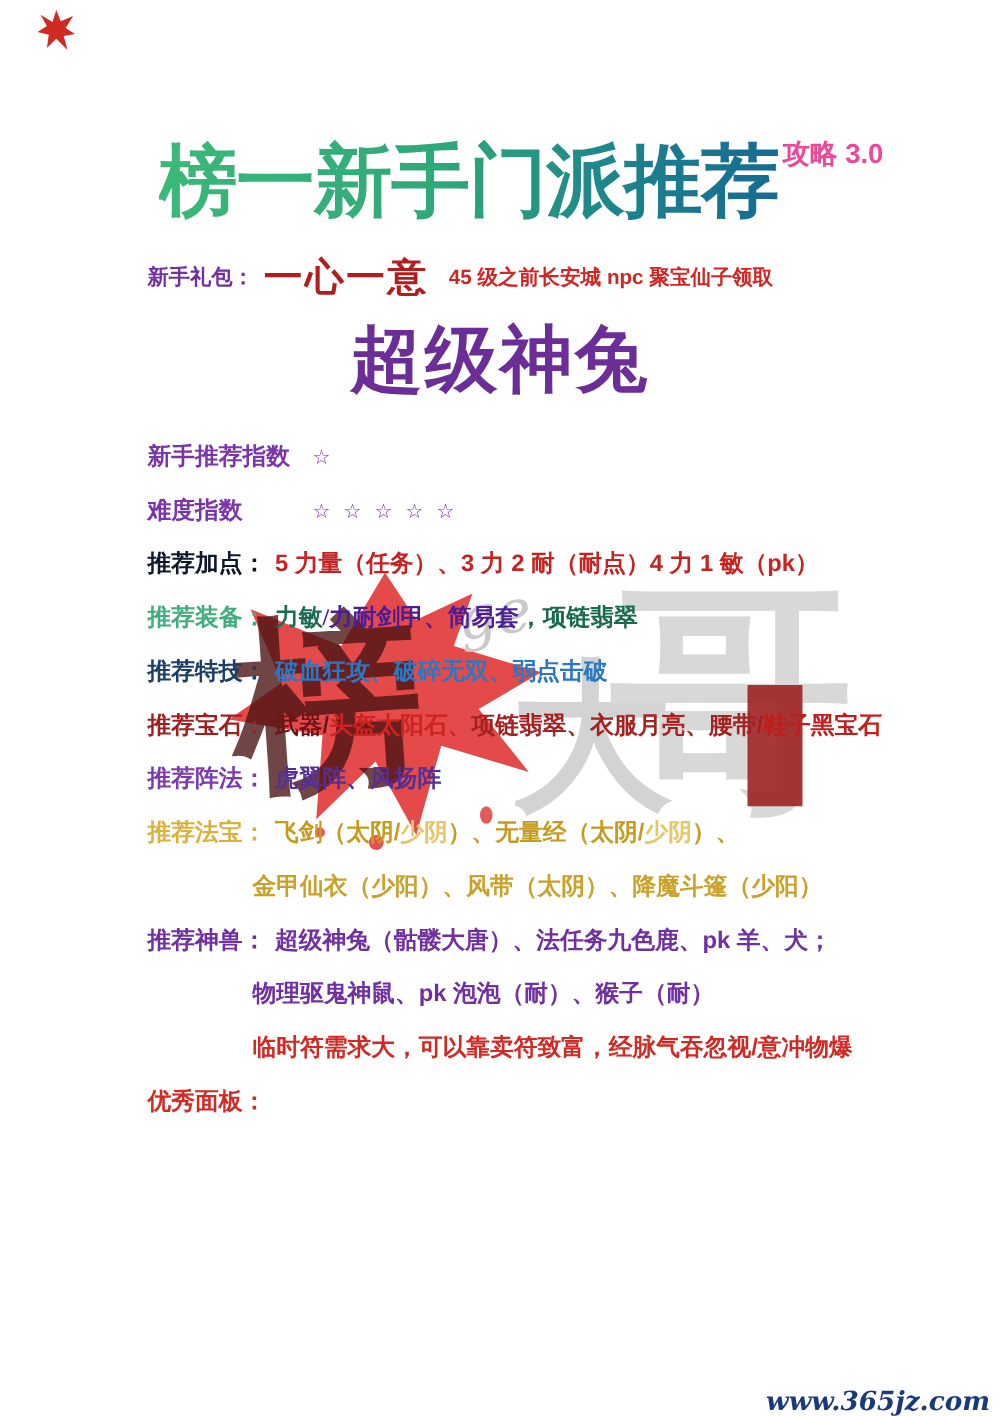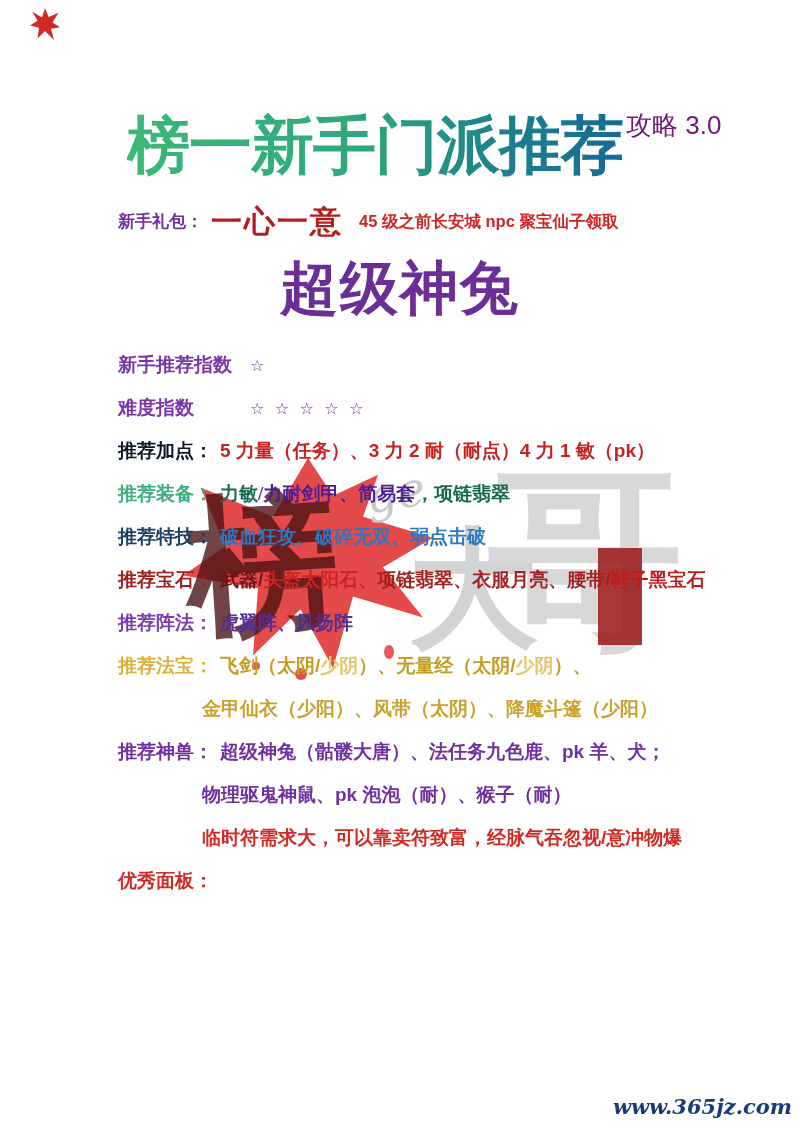--- a/index.html
+++ b/index.html
@@ -21,35 +21,35 @@
   .wm-seal{position:absolute;left:598px;top:548px;width:44px;height:97px;opacity:.88;}
   .wm-script{position:absolute;left:366px;top:464px;font-size:48px;color:#c9c9c9;font-style:italic;
     font-family:"DejaVu Serif",serif;transform:rotate(-9deg);}
   
   .content{position:absolute;inset:0;z-index:2;}
   .logo-splash{position:absolute;left:30px;top:8px;width:30px;height:32px;
     clip-path:polygon(50% 0,62% 28%,95% 15%,75% 45%,100% 60%,70% 65%,80% 100%,50% 72%,25% 95%,30% 62%,0 55%,25% 40%,8% 12%,40% 30%);}
   .main-title{position:absolute;left:127px;top:112px;display:flex;align-items:flex-start;white-space:nowrap;}
   .title-text{font-size:63px;font-weight:900;line-height:1.05;letter-spacing:-1px;
     -webkit-background-clip:text;background-clip:text;color:transparent;}
-  .title-suffix{font-size:26px;font-weight:400;color:#701a75;margin-left:3px;padding-bottom:4px;line-height:1;}
+  .title-suffix{font-size:22px;font-weight:700;color:#ec4899;margin-left:3px;padding-bottom:4px;line-height:1;}
   .gift-line{position:absolute;left:118px;top:206px;display:flex;align-items:center;white-space:nowrap;}
   .gift-label{font-size:17px;font-weight:800;}
   .gift-name{font-size:31px;font-weight:900;letter-spacing:2px;margin:0 16px 0 8px;line-height:1;}
   .gift-desc{font-size:16.5px;font-weight:800;}
   .school-title{position:absolute;left:0;top:256px;width:100%;text-align:center;
     font-size:58px;font-weight:900;letter-spacing:2px;line-height:1.1;}
   .rows{position:absolute;left:118px;top:352px;right:20px;}
   .row{display:flex;align-items:baseline;height:22px;margin-bottom:21px;
     font-size:19px;font-weight:800;white-space:nowrap;}
   .row .label{margin-right:7px;flex:0 0 auto;}
   .row.wide .label{width:132px;margin-right:0;}
   .row.indent{padding-left:84px;text-align:right;}
   .star{font-size:16px;letter-spacing:3px;}
-  .footer-url{position:absolute;right:8px;bottom:14px;font-size:21px;font-weight:bold;
+  .footer-url{position:absolute;right:8px;bottom:0;font-size:21px;font-weight:bold;
     font-style:italic;font-family:"DejaVu Serif",serif;}
 </style>
 </head>
 <body>
 
 <div class="page">
 
   <div class="watermark">
     <div class="wm-splash" style="background: rgb(226, 60, 60);"></div>
     <div class="wm-drip1" style="background: rgb(226, 60, 60);"></div>

